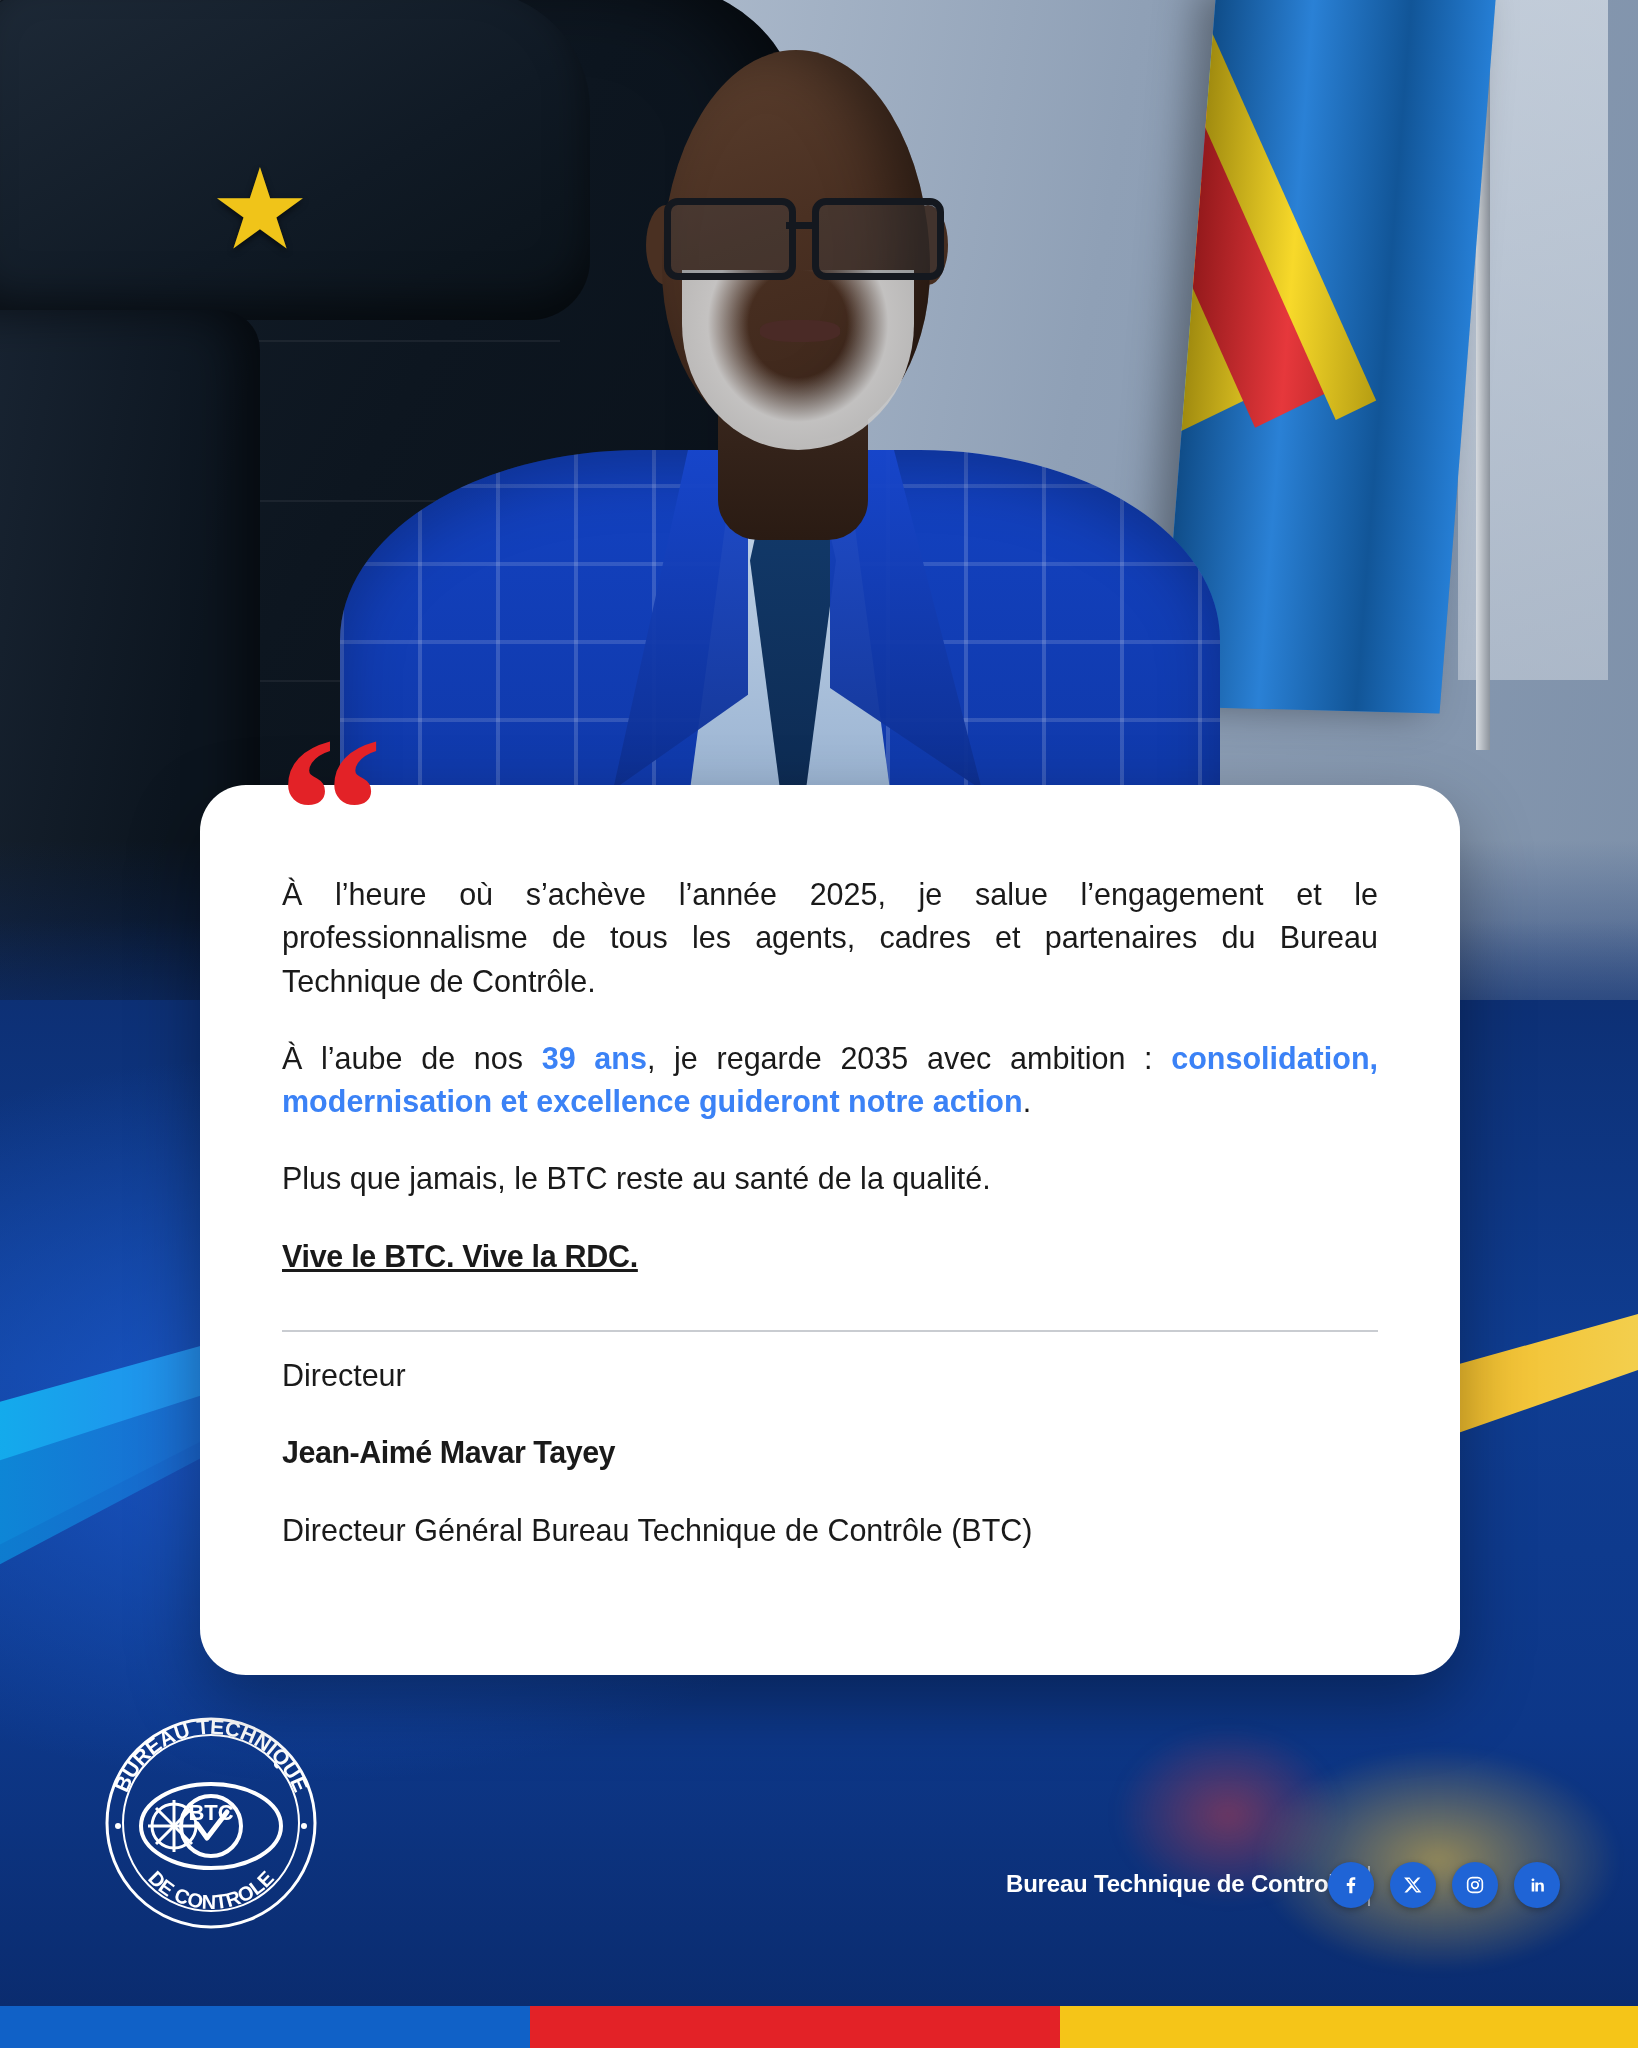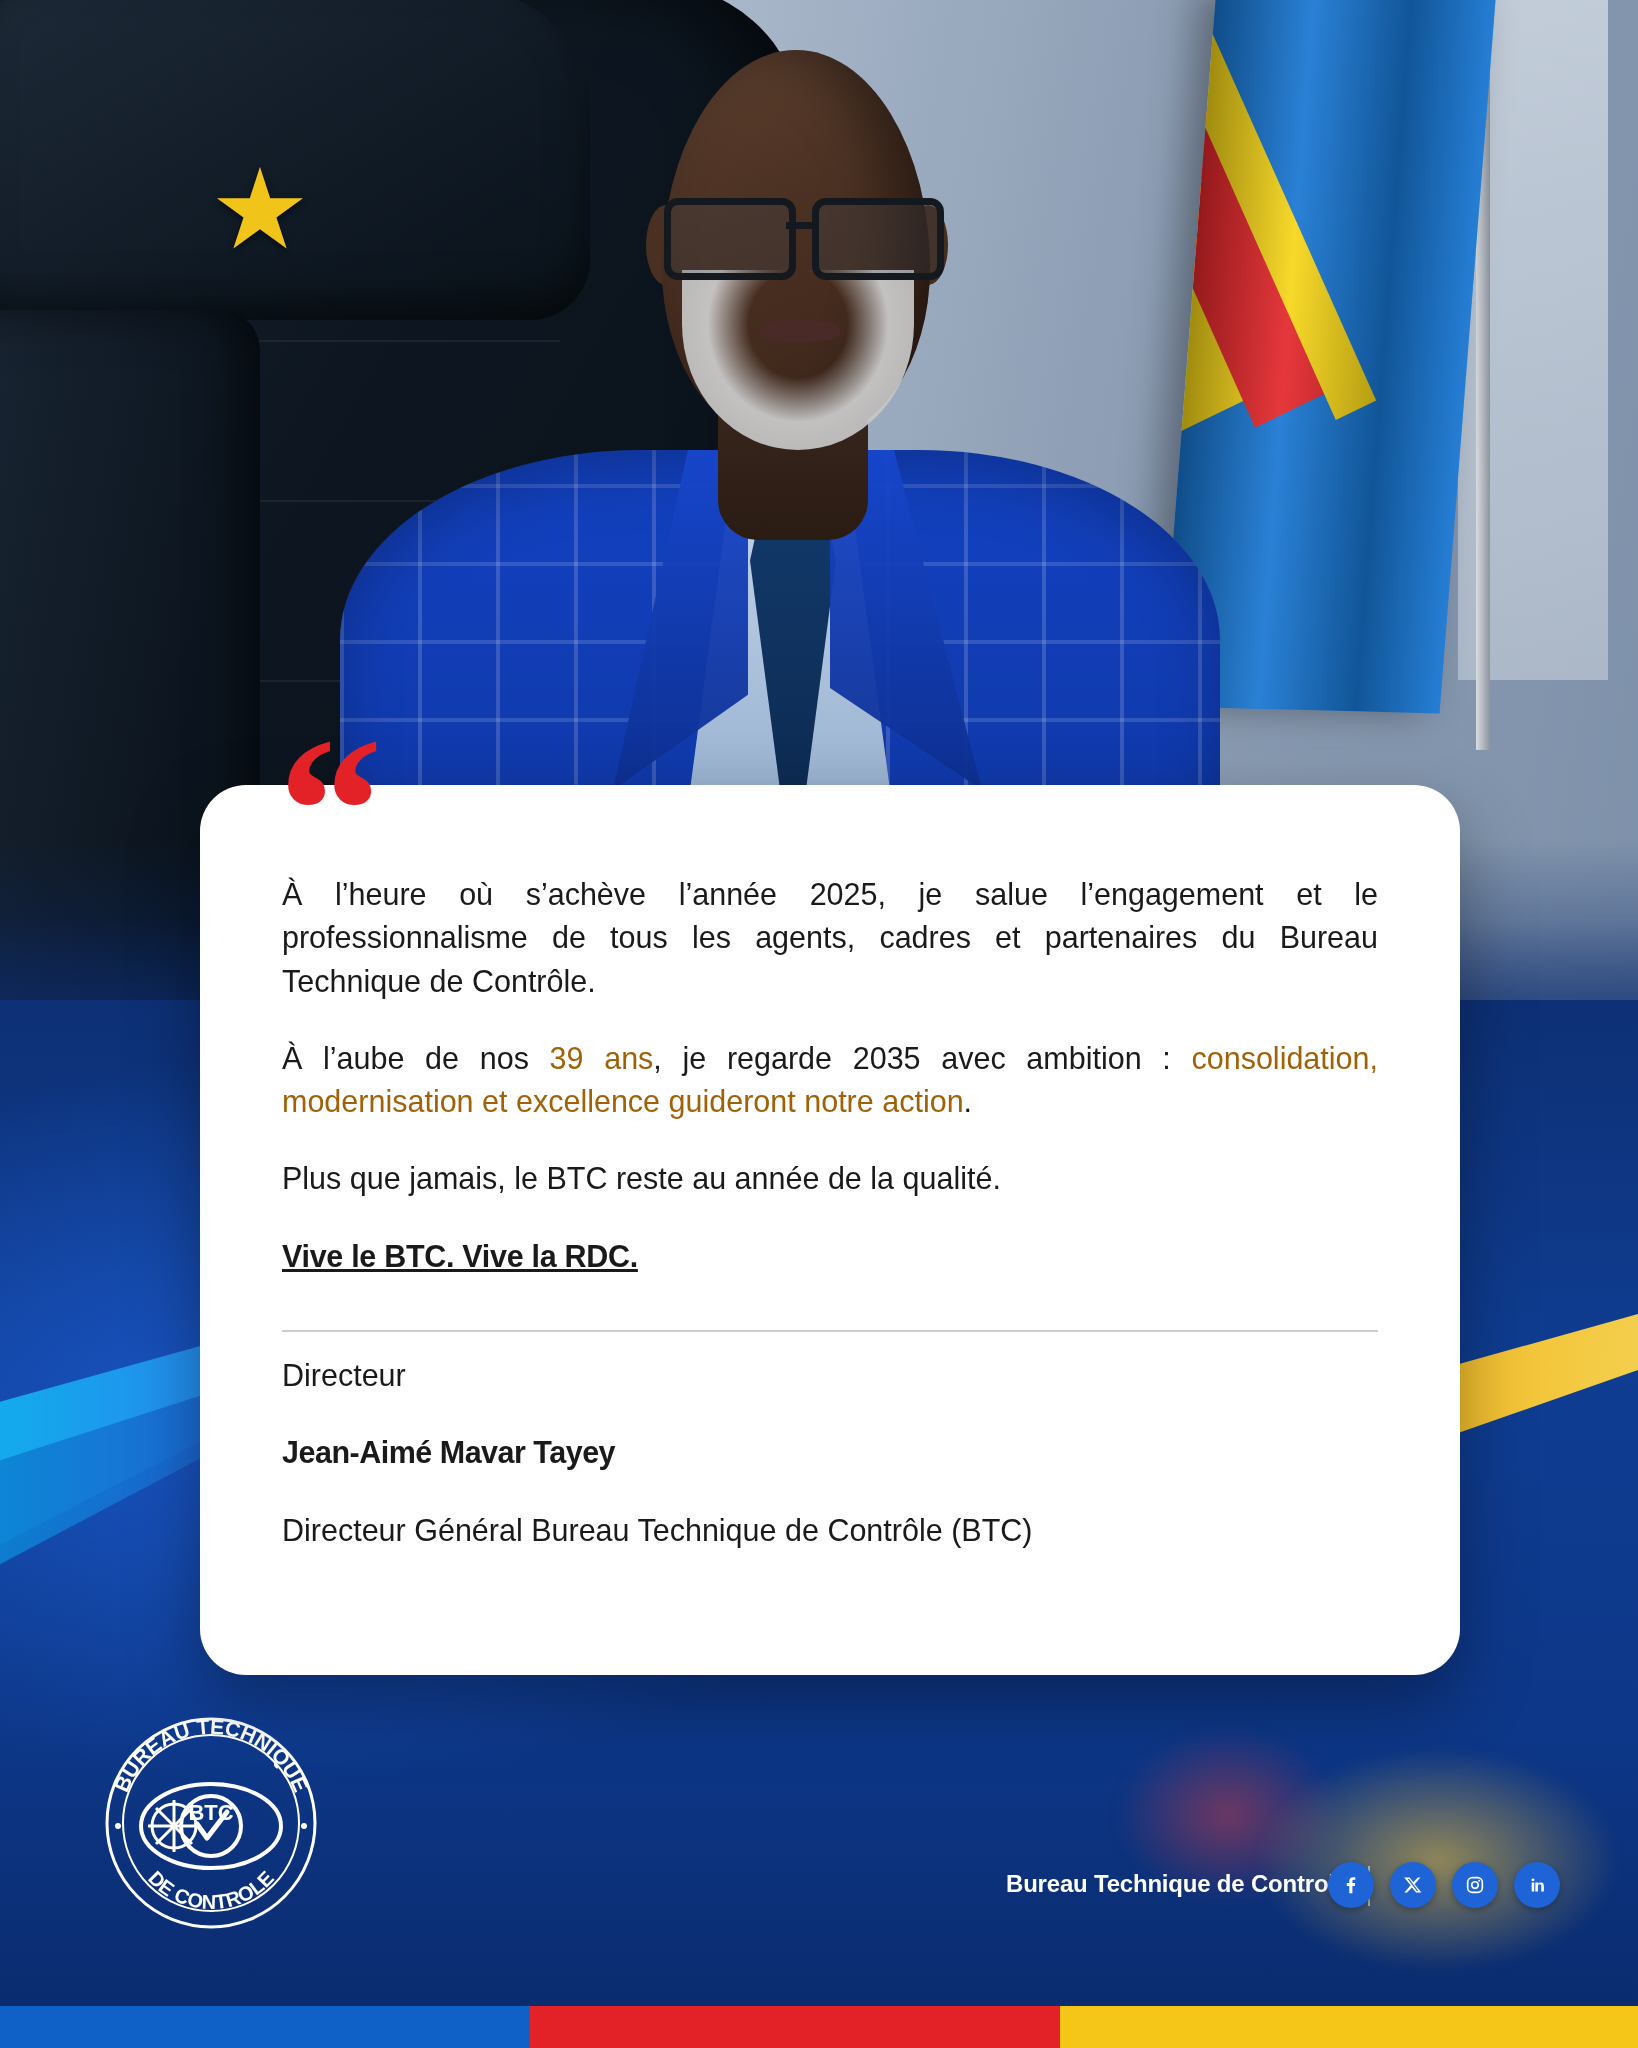--- a/index.html
+++ b/index.html
@@ -299,21 +299,21 @@
   }
   .card p {
     margin: 0 0 34px 0;
     font-size: 30.5px;
     line-height: 1.42;
     color: #1a1a1a;
     text-align: justify;
     font-family: "Liberation Sans", sans-serif;
   }
   .card p.nojust { text-align: left; }
-  .card b { font-weight: 400; color: #a16207; }
+  .card b { font-weight: 700; color: #3b82f6; }
   .slogan {
     margin: 34px 0 0 0;
     text-align: right;
     font-size: 38px;
     font-weight: 700;
     color: #111;
     letter-spacing: -0.3px;
     text-decoration: underline;
   }
   .divider {
@@ -453,21 +453,21 @@
   <div class="swoosh-yellow"></div>
   <div class="glow-red"></div>
   <div class="glow-yellow"></div>
 
   <div class="quote-mark">“</div>
 
   <div class="card">
     <div id="paragraphs">
         <p><span>À l’heure où s’achève l’année 2025, je salue l’engagement et le professionnalisme de tous les agents, cadres et partenaires du Bureau Technique de Contrôle.</span></p>
         <p><span>À l’aube de nos </span><b>39 ans</b><span>, je regarde 2035 avec ambition : </span><b>consolidation, modernisation et excellence guideront notre action</b><span>.</span></p>
-        <p class="nojust"><span>Plus que jamais, le BTC reste au année de la qualité.</span></p>
+        <p class="nojust"><span>Plus que jamais, le BTC reste au santé de la qualité.</span></p>
       </div>
 
     <p class="slogan">Vive le BTC. Vive la RDC.</p>
 
     <div class="divider"></div>
 
     <p class="sig-pre">Directeur</p>
     <p class="sig-name">Jean-Aimé Mavar Tayey</p>
     <p class="sig-role">Directeur Général Bureau Technique de Contrôle (BTC)</p>
   </div>

